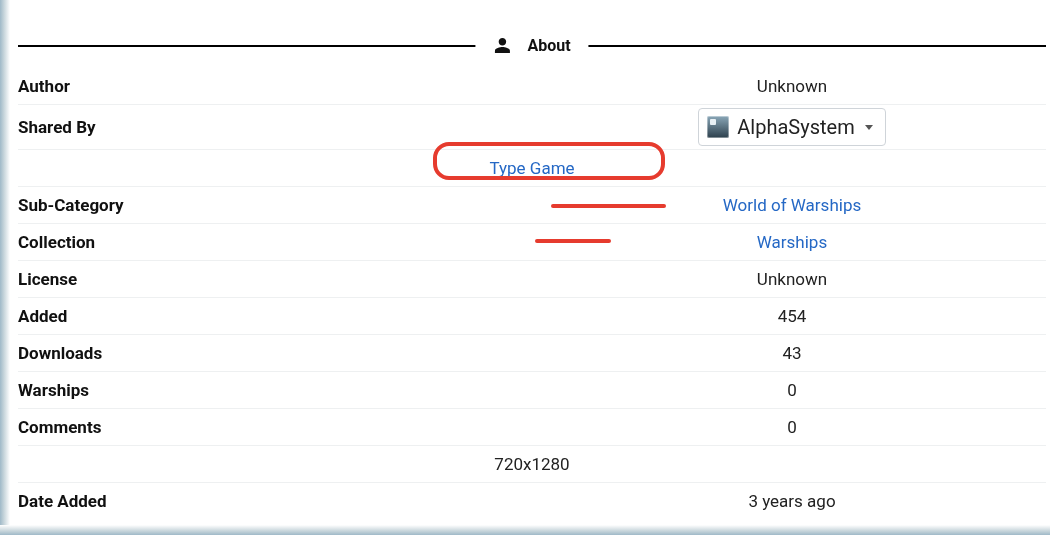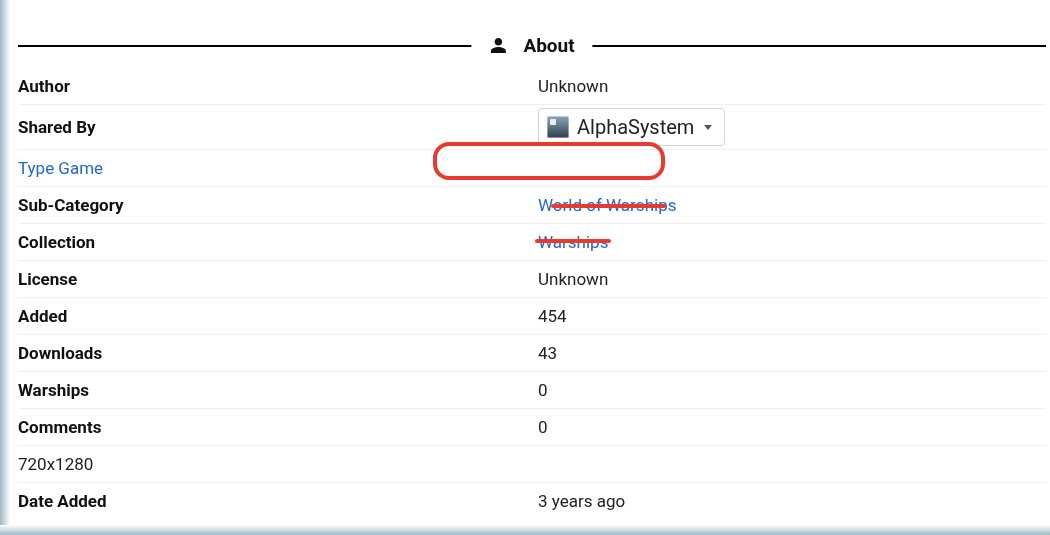--- a/index.html
+++ b/index.html
@@ -56,21 +56,21 @@
     top: 50%;
     border-top: 2px solid #000;
   }
   .section-legend {
     position: absolute;
     left: 50%;
     top: 50%;
     transform: translate(-50%, -50%);
     background: #ffffff;
     padding: 0 18px;
-    font-size: 19px;
+    font-size: 16px;
     font-weight: 700;
     color: #111;
     display: flex;
     align-items: center;
     gap: 16px;
   }
   .section-legend .icon svg {
     width: 18px;
     height: 18px;
     display: block;
@@ -93,21 +93,21 @@
     min-height: 42px;
   }
   .label {
     flex: 0 0 510px;
     padding-right: 10px;
     font-weight: 700;
     color: #111;
   }
   .value {
     flex: 1 1 auto;
-    text-align: left;
+    text-align: center;
     color: #222;
   }
   .value .link {
     color: #2568c5;
     text-decoration: none;
     cursor: pointer;
   }
 
   
   .shared-btn {

